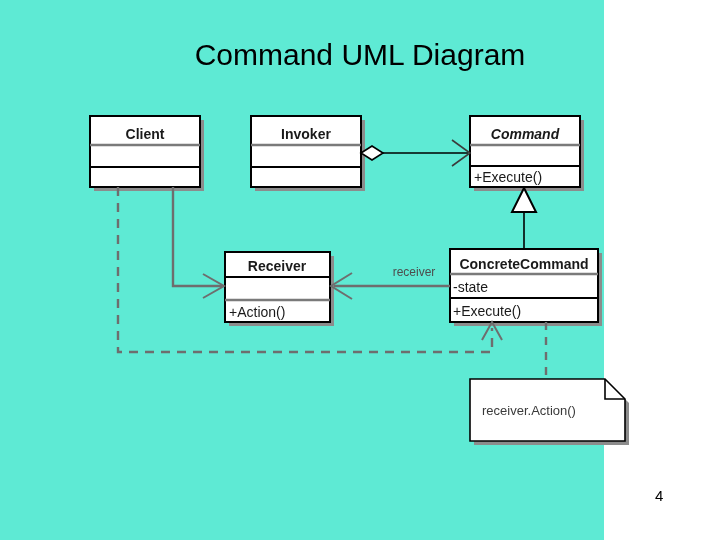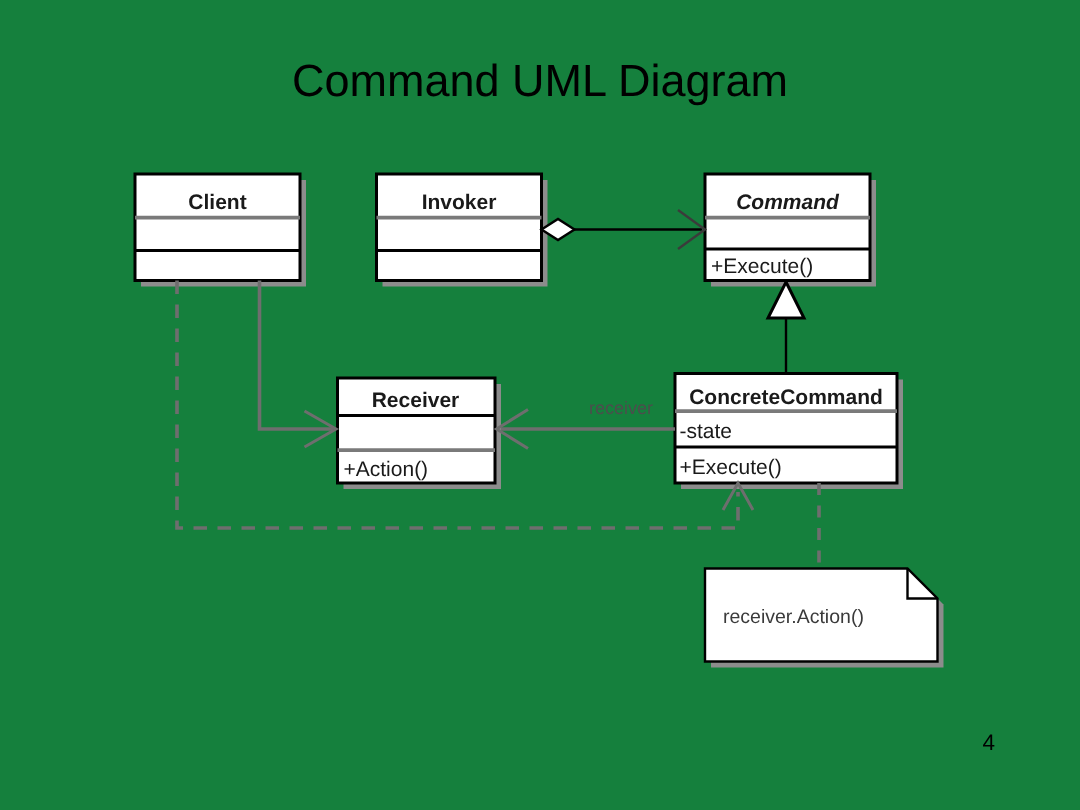--- a/index.html
+++ b/index.html
@@ -10,23 +10,23 @@
   body {
     width: 720px;
     height: 540px;
     font-family: "Liberation Sans", sans-serif;
     position: relative;
     overflow: hidden;
   }
   #slide {
     position: absolute;
     left: 0; top: 0;
-    width: 720px;
+    width: 604px;
     height: 540px;
-    background: #15803d;
+    background: #5eead4;
   }
   #slide-title {
     position: absolute;
     left: 0;
     top: 38px;
     width: 720px;
     text-align: center;
     font-size: 30px;
     font-weight: 400;
     color: #000000;

